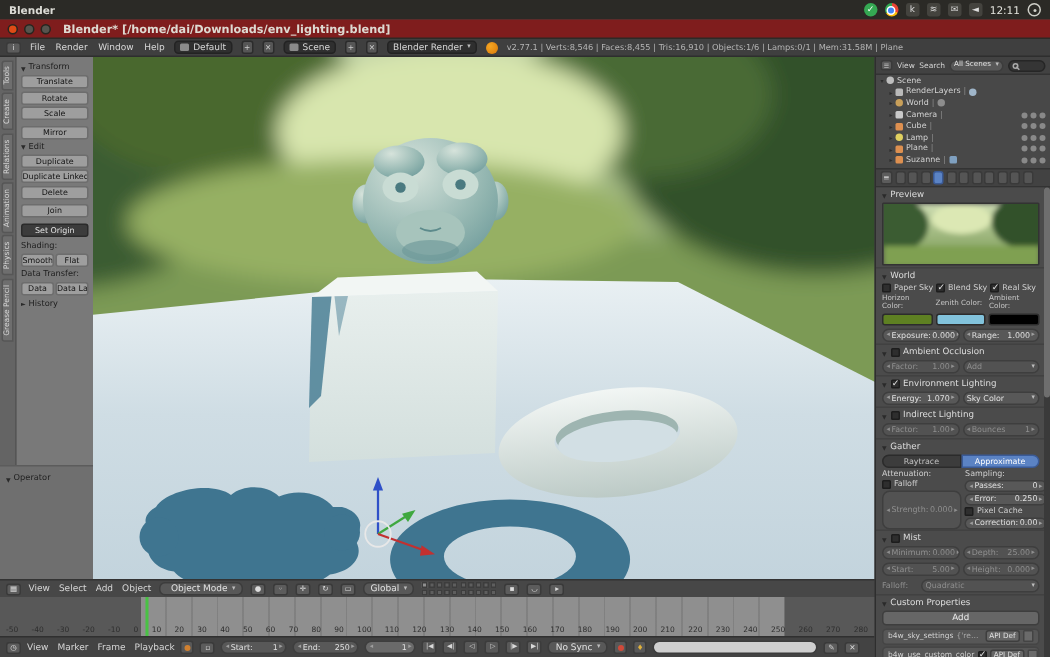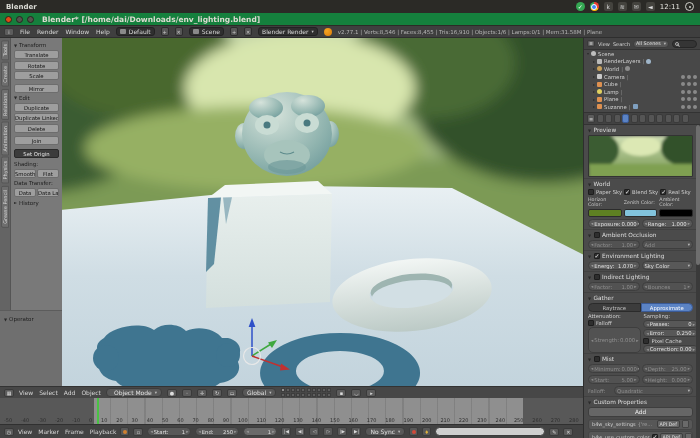--- a/index.html
+++ b/index.html
@@ -15,21 +15,21 @@
   .tico{width:9px;height:9px;border-radius:2px;display:flex;align-items:center;justify-content:center;font-size:6px;color:#ddd;}
   .tico.ok{background:#35a853;border-radius:50%;color:#fff;}
   .tico.chrome{background:conic-gradient(#ea4335 0 33%,#fbbc05 33% 66%,#34a853 66% 100%);border-radius:50%;position:relative;}
   .tico.chrome::after{content:"";position:absolute;width:4px;height:4px;border-radius:50%;background:#4285f4;border:1px solid #fff;}
   .tico.dark{background:#44433e;}
   .clock{font-size:7px;color:#e6e6e0;}
   .gear{width:9px;height:9px;border:1px solid #cfcfc8;border-radius:50%;position:relative;}
   .gear::after{content:"";position:absolute;left:2.5px;top:2.5px;width:2px;height:2px;background:#cfcfc8;border-radius:50%;}
 
   
-  .tbar{position:absolute;left:0;top:13px;width:700px;height:13px;background:#15803d;display:flex;align-items:center;gap:4px;padding:0 5px;border-bottom:1px solid #2c2b27;}
+  .tbar{position:absolute;left:0;top:13px;width:700px;height:13px;background:#7f1d1d;display:flex;align-items:center;gap:4px;padding:0 5px;border-bottom:1px solid #2c2b27;}
   .wdot{width:7px;height:7px;border-radius:50%;background:#56544e;border:1px solid #26251f;}
   .wdot.close{background:#df4b16;}
   .wtitle{font-size:7.5px;color:#dedad2;font-weight:bold;margin-left:4px;white-space:nowrap;}
 
   
   .ihdr{position:absolute;left:0;top:26px;width:700px;height:12px;background:#3f3f3f;border-bottom:1px solid #2e2e2e;display:flex;align-items:center;gap:6px;padding:0 4px;color:#d8d8d8;font-size:6px;}
   .ihdr .menu{display:flex;gap:7px;}
   .ihdr .menu span{cursor:default;}
   .field{display:flex;align-items:center;background:#2f2f2f;border:1px solid #232323;border-radius:3px;height:9px;padding:0 3px;gap:3px;color:#d8d8d8;}
   .field .fico{width:6px;height:5px;background:#8a8a8a;border-radius:1px;}

